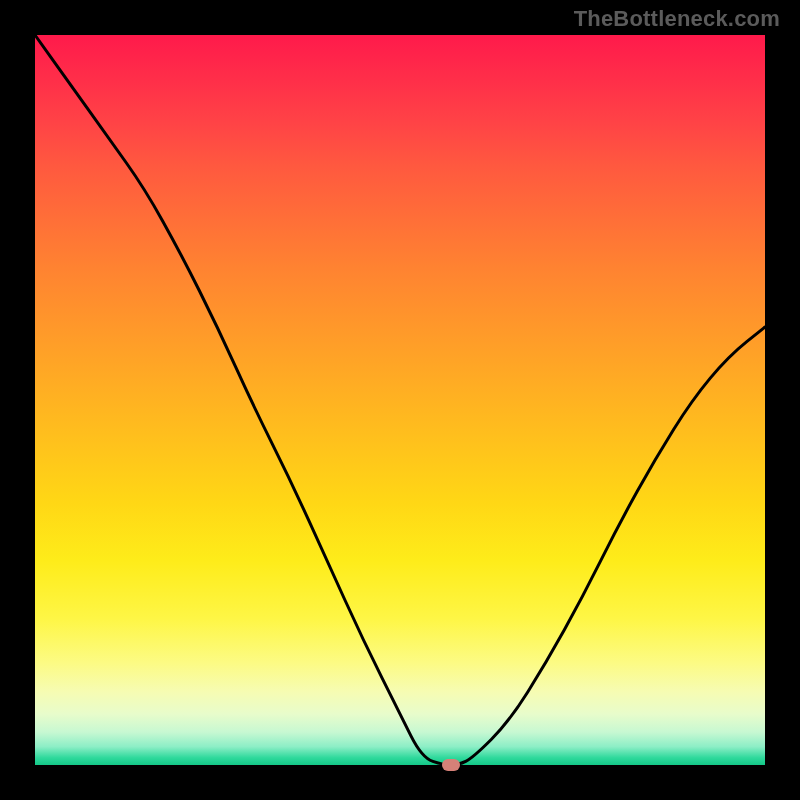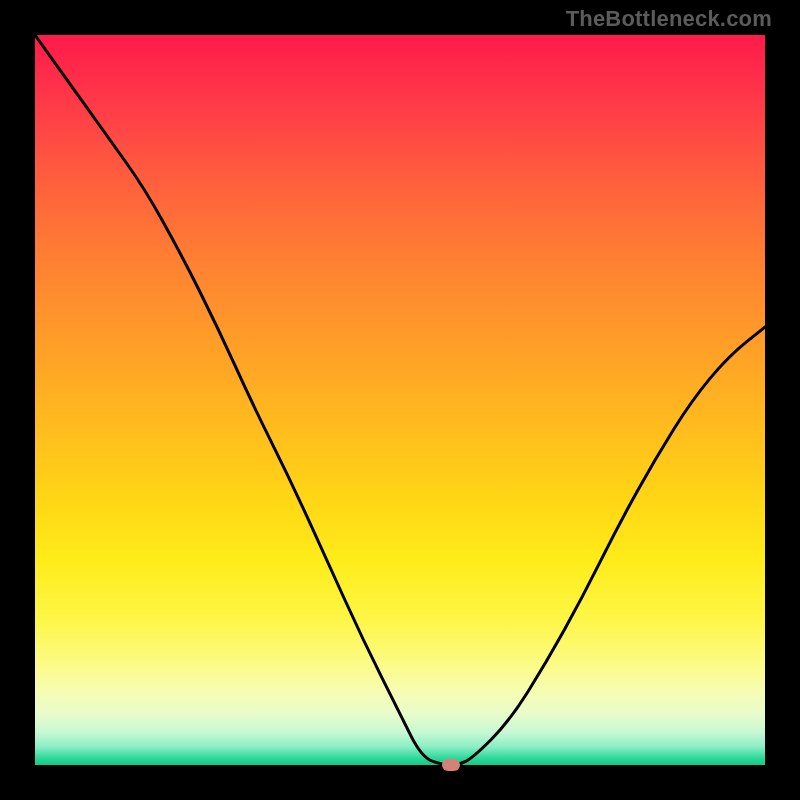--- a/index.html
+++ b/index.html
@@ -12,21 +12,21 @@
   }
   .frame {
     position: relative;
     width: 800px;
     height: 800px;
     background: #000;
   }
   .watermark {
     position: absolute;
     top: 6px;
-    right: 28px;
+    right: 20px;
     font-family: Arial, Helvetica, sans-serif;
     font-size: 22px;
     font-weight: 600;
     color: #5b5b5b;
     letter-spacing: 0.2px;
     z-index: 10;
   }
   .plot {
     position: absolute;
     left: 35px;

